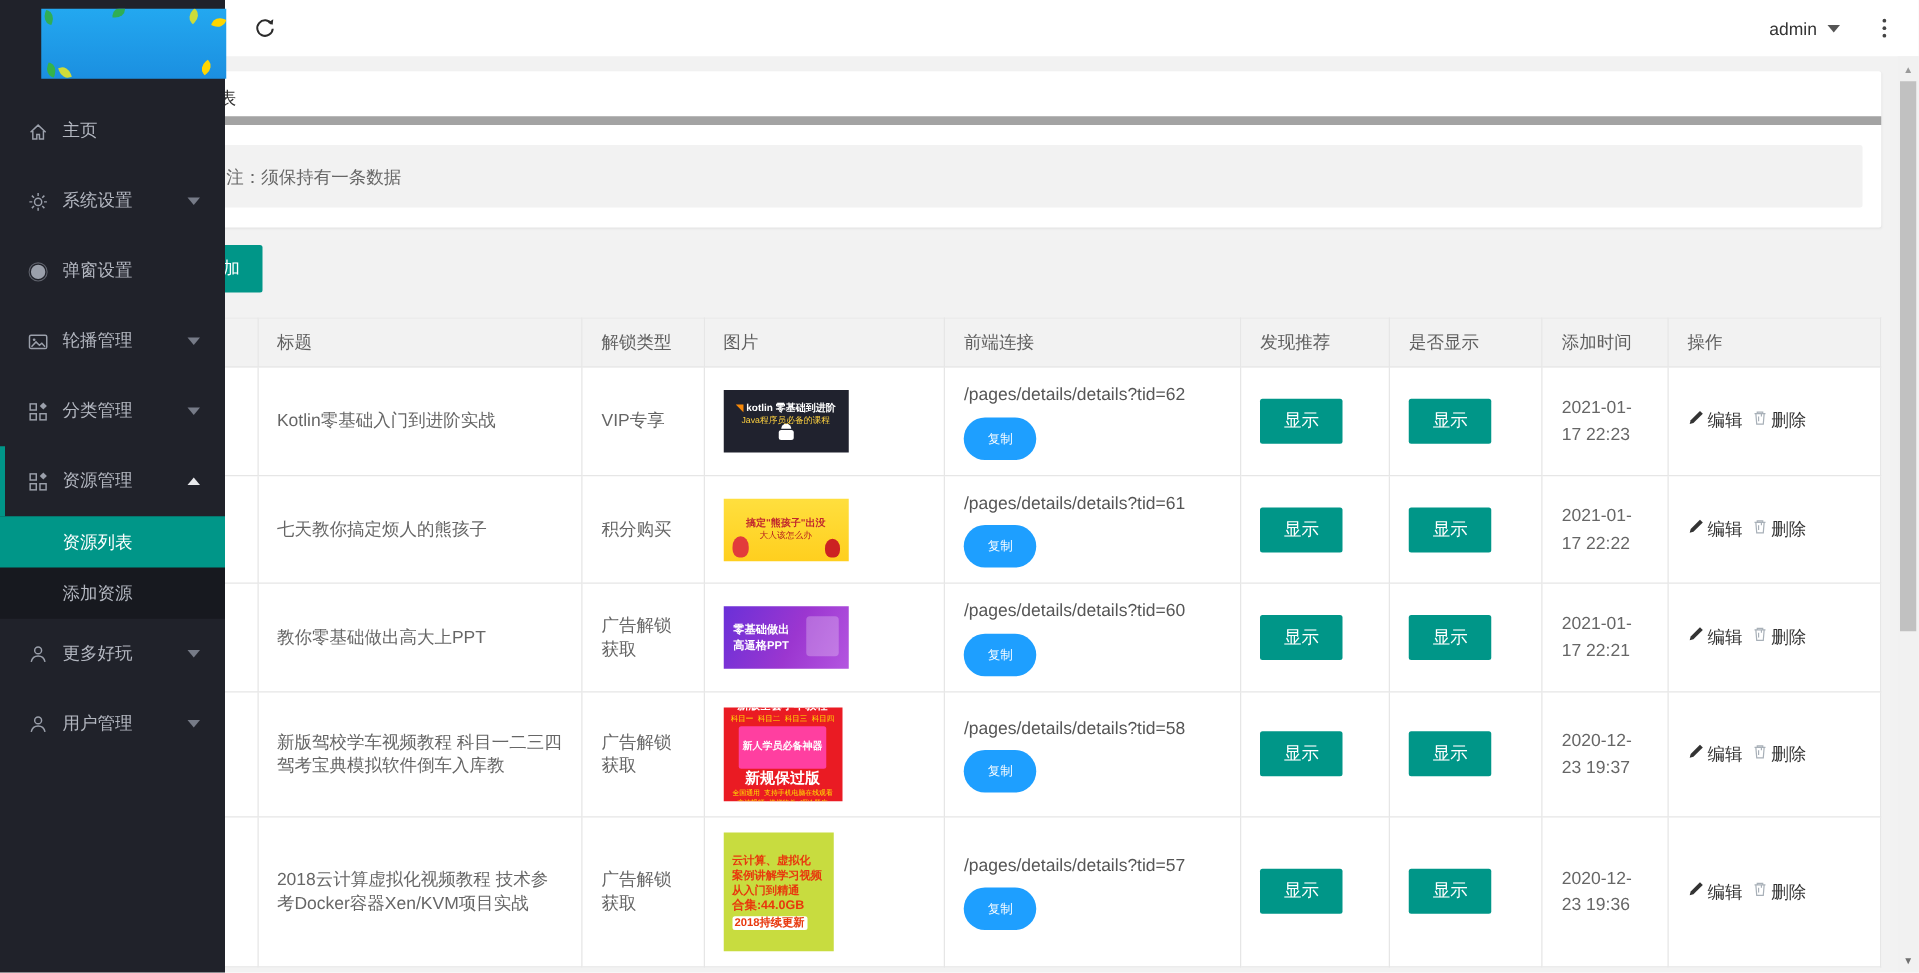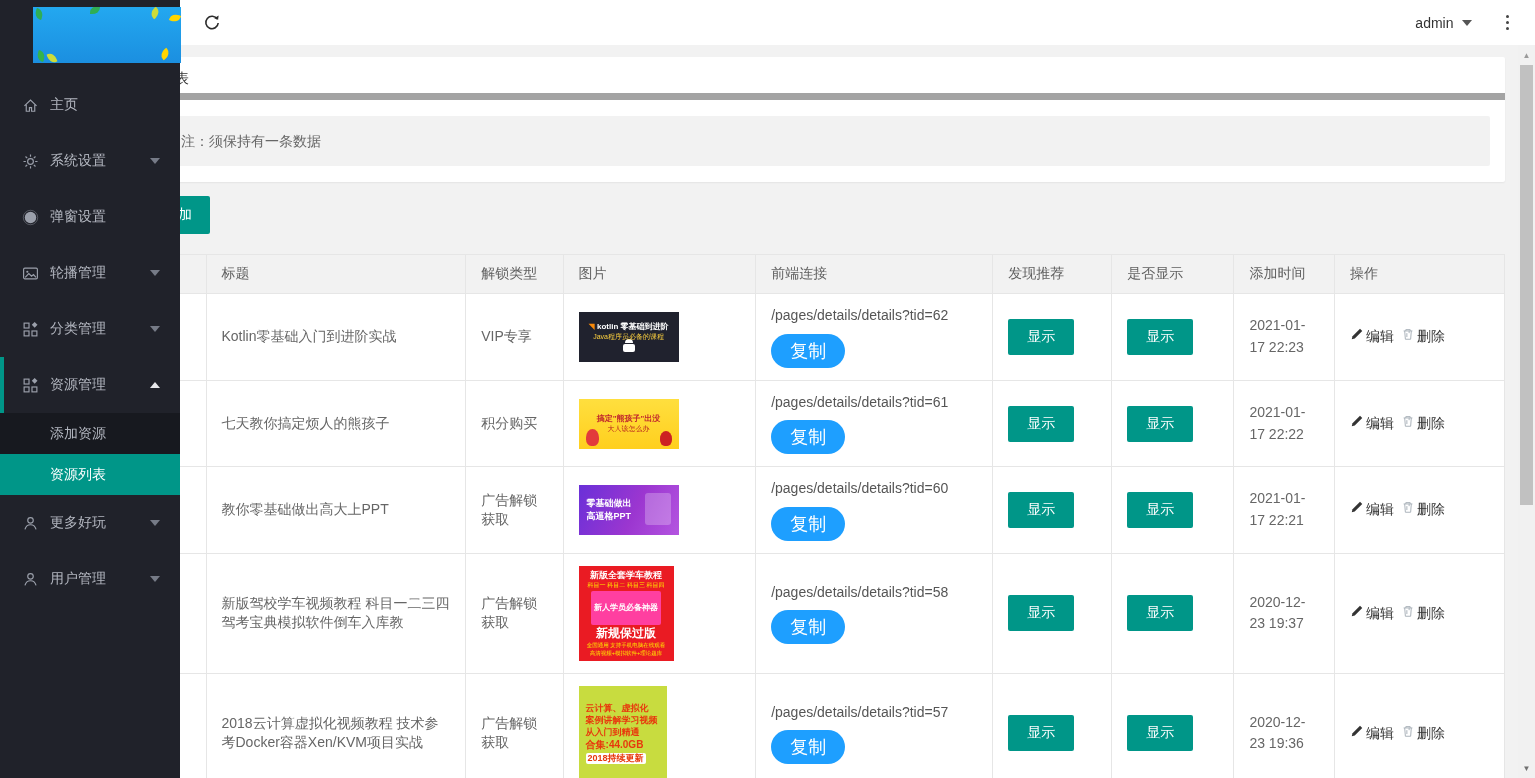--- a/index.html
+++ b/index.html
@@ -47,21 +47,21 @@
   .add-btn { margin-top:14px; height:38px; padding:0 18px; background:#009688; color:#fff;
              border:none; font-size:14px; border-radius:2px; cursor:pointer; }
 
   
   .table-card { margin-top:20px; background:#fff; }
   table { width:100%; border-collapse:collapse; table-layout:fixed; color:#666; font-size:14px; }
   th { background:#f2f2f2; text-align:left; font-weight:400; padding:10px 15px; border:1px solid #e6e6e6; color:#5f5f5f; }
   td { padding:12px 15px; border:1px solid #e6e6e6; vertical-align:middle; line-height:1.4; word-break:break-word; }
   .link-text { color:#555; }
   .copy-btn { display:inline-block; margin-top:8px; height:34px; padding:0 19px; background:#1E9FFF; color:#fff;
-              border:none; border-radius:17px; font-size:18px; cursor:pointer; }
+              border:none; border-radius:17px; font-size:10px; cursor:pointer; }
   .show-btn { height:36px; padding:0 19px; background:#009688; color:#fff; border:none; border-radius:2px;
               font-size:14px; cursor:pointer; }
   .time div { line-height:1.55; }
   .op { color:#333; cursor:pointer; display:inline-flex; align-items:center; white-space:nowrap; }
   .op + .op { margin-left:7px; }
   .op svg { width:14px; height:14px; margin-right:2px; }
 
   
   .thumb { position:relative; overflow:hidden; display:flex; flex-direction:column; justify-content:center;
            align-items:center; text-align:center; gap:1px; }
@@ -77,21 +77,21 @@
   .thumb.kids .tl1 { color:#b71f1f; font-size:7px; }
   .thumb.kids::before { content:''; position:absolute; left:7px; bottom:3px; width:13px; height:17px;
                         background:#e23b3b; border-radius:50% 50% 40% 40%; }
   .thumb.kids::after  { content:''; position:absolute; right:7px; bottom:3px; width:12px; height:15px;
                         background:#c22; border-radius:50% 50% 40% 40%; }
   .thumb.ppt { width:100px; height:50px; background:linear-gradient(115deg,#6a30d8 0%,#9b36d0 55%,#b455e0 100%);
                align-items:flex-start; padding-left:8px; }
   .thumb.ppt .tl { color:#fff; font-size:9px; font-weight:bold; }
   .thumb.ppt::after { content:''; position:absolute; right:8px; top:8px; width:26px; height:32px;
                       background:rgba(255,255,255,.25); border-radius:3px; }
-  .thumb.drive { width:95px; height:95px; background:#ea1b23; }
+  .thumb.drive { width:95px; height:75px; background:#ea1b23;font-family:Liberation Mono, monospace; }
   .thumb.drive .tl0 { color:#fff; font-size:9px; font-weight:bold; }
   .thumb.drive .tl1 { color:#ffe400; font-size:6px; }
   .thumb.drive .tl2 { color:#fff; font-size:8px; font-weight:bold; background:#ff3fa0; padding:12px 3px; border-radius:2px; }
   .thumb.drive .tl3 { color:#fff; font-size:12px; font-weight:bold; }
   .thumb.drive .tl4, .thumb.drive .tl5 { color:#ffe400; font-size:5.5px; }
   .thumb.cloud { width:88px; height:95px; background:#c8dc3f; align-items:flex-start; padding-left:7px; text-align:left; }
   .thumb.cloud .tl { color:#e8380d; font-size:9px; font-weight:bold; }
   .thumb.cloud .tl3 { font-size:10px; }
   .thumb.cloud .tl4 { background:#fff; padding:0 2px; border-radius:2px; }
 
@@ -173,22 +173,22 @@
             <rect x="2" y="2" width="4.6" height="4.6" fill="none" stroke="currentColor" stroke-width="1.1"></rect>
             <rect x="2" y="9.4" width="4.6" height="4.6" fill="none" stroke="currentColor" stroke-width="1.1"></rect>
             <rect x="9.4" y="9.4" width="4.6" height="4.6" fill="none" stroke="currentColor" stroke-width="1.1"></rect>
             <rect x="10" y="1.7" width="3.8" height="3.8" fill="currentColor" transform="rotate(45 11.9 3.6)"></rect>
           </svg>
         </span>
         <span>资源管理</span>
         <span class="arr up"></span>
       </div>
       <div class="submenu">
+        <div class="submenu-item selected">资源列表</div>
         <div class="submenu-item">添加资源</div>
-        <div class="submenu-item selected">资源列表</div>
       </div>
       <div class="menu-item">
         <span class="mi-icon">
           <svg viewBox="0 0 16 16">
             <circle cx="8" cy="5" r="2.6" fill="none" stroke="currentColor" stroke-width="1.1"></circle>
             <path d="M2.8 13.6c.7-3 3-4.4 5.2-4.4s4.5 1.4 5.2 4.4" fill="none" stroke="currentColor" stroke-width="1.1"></path>
           </svg>
         </span>
         <span>更多好玩</span>
         <span class="arr down"></span>

